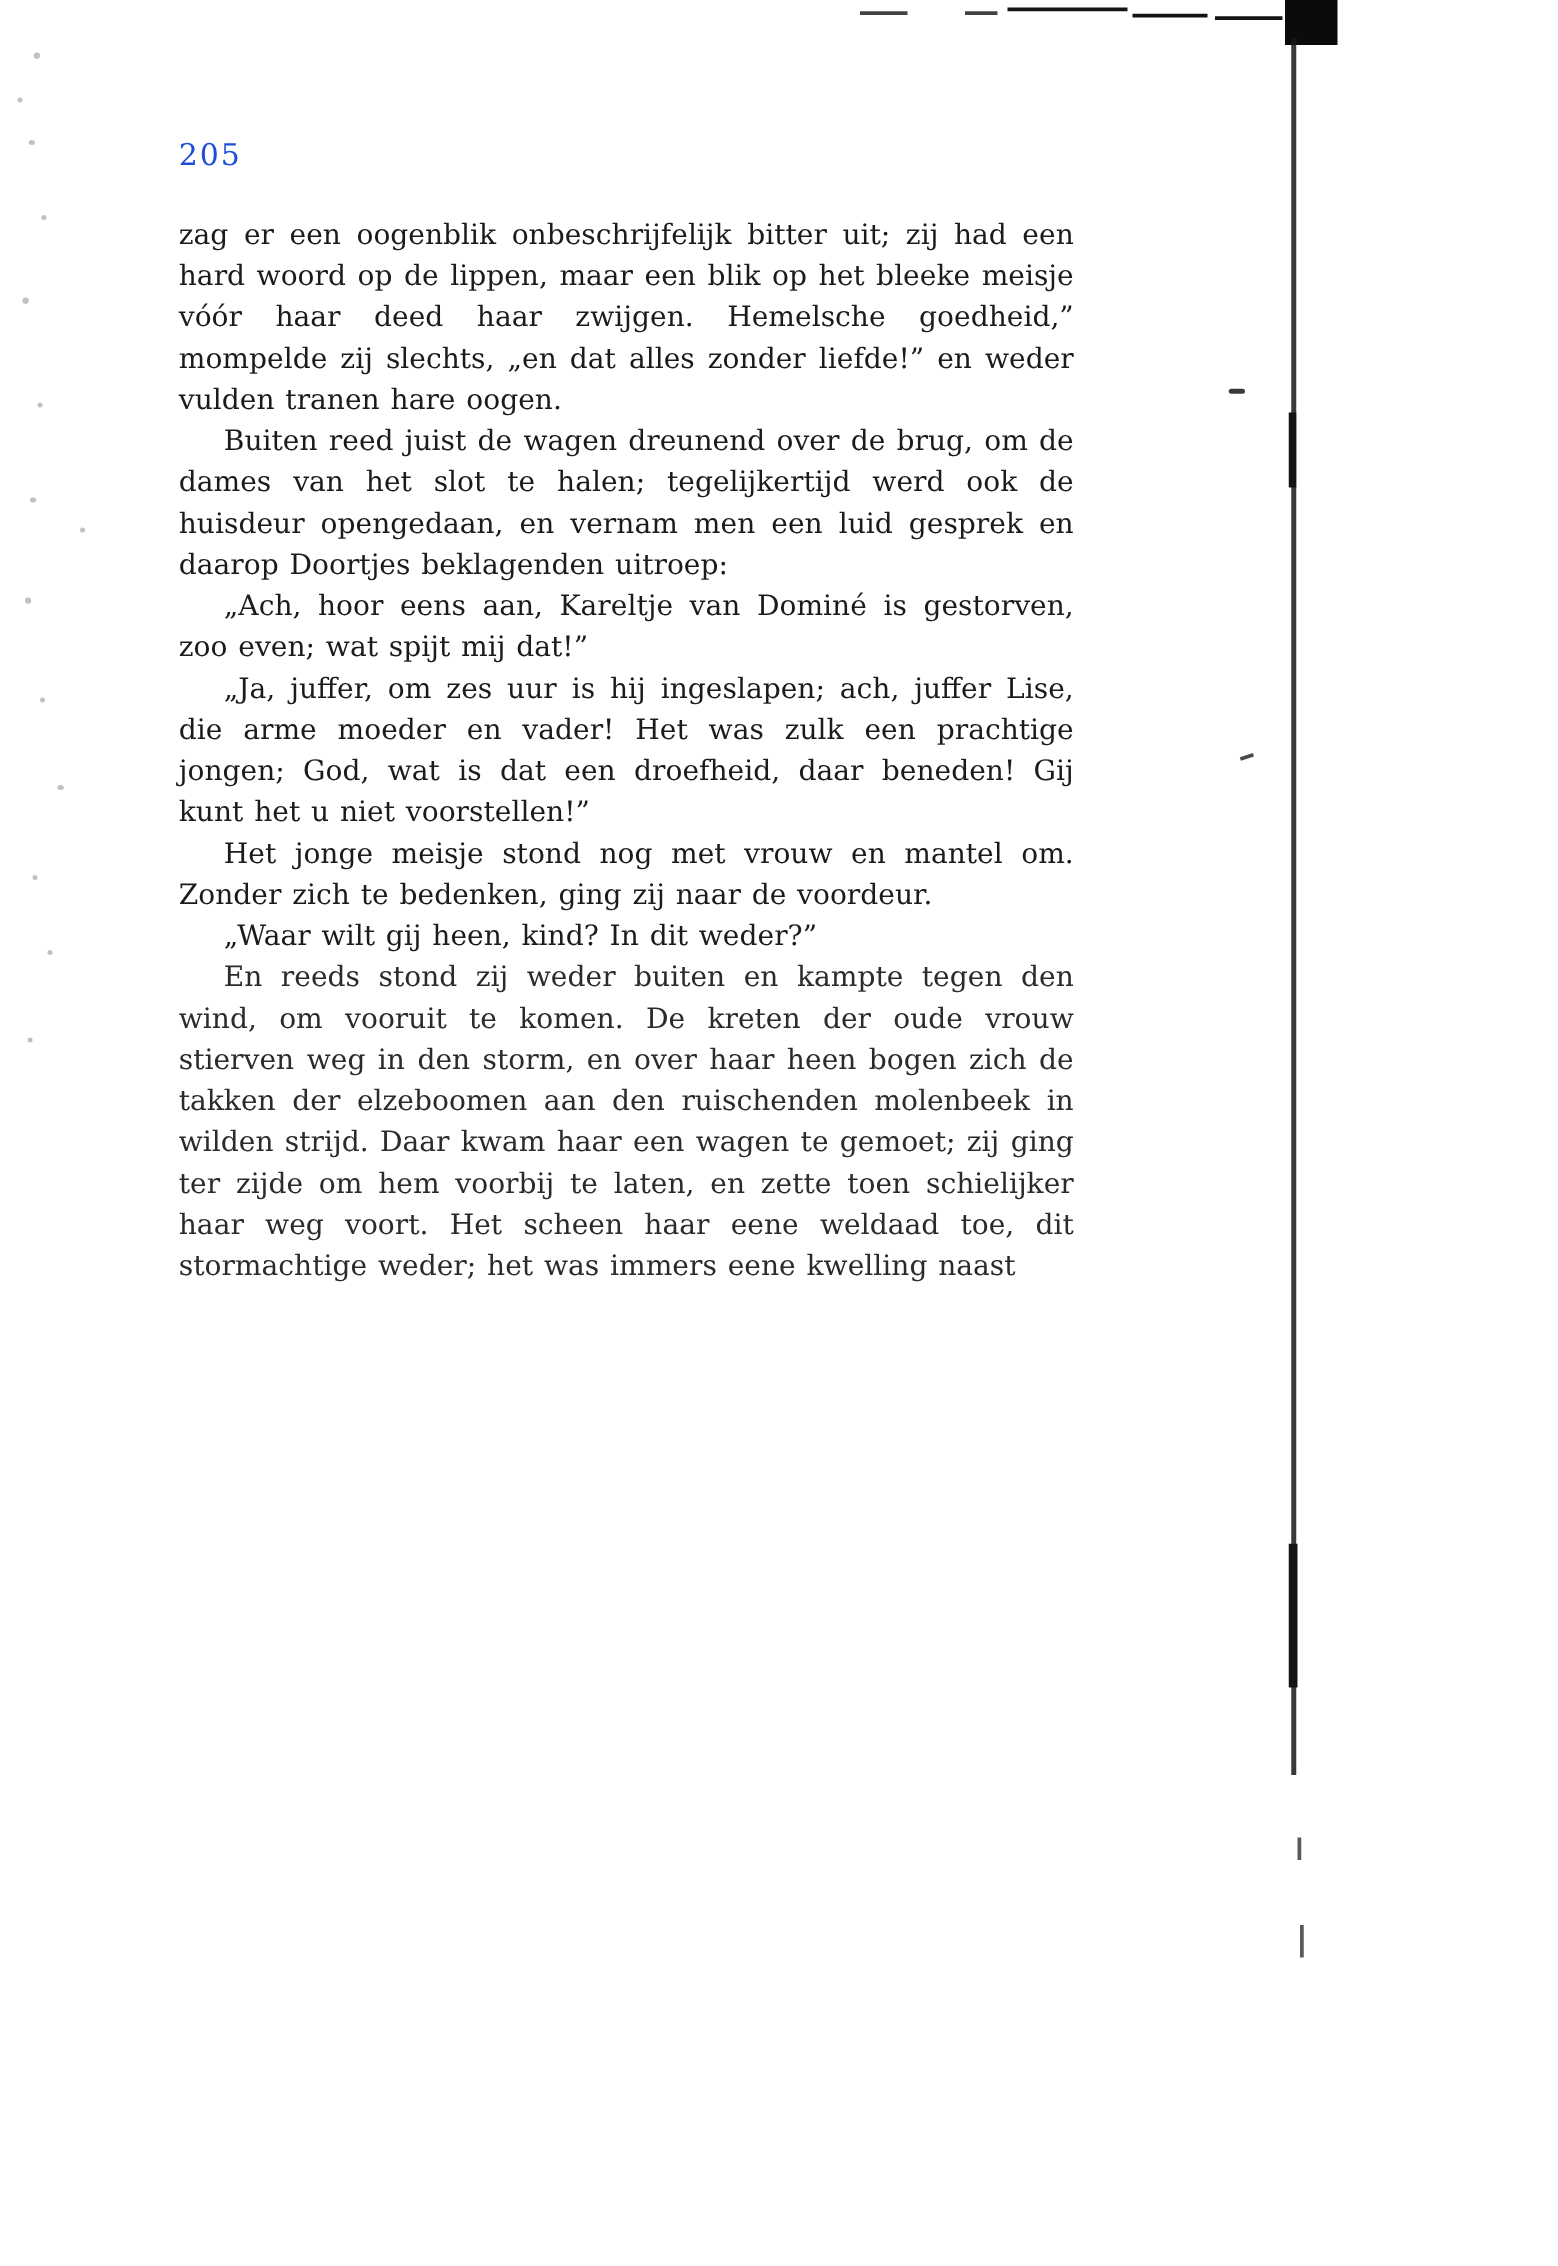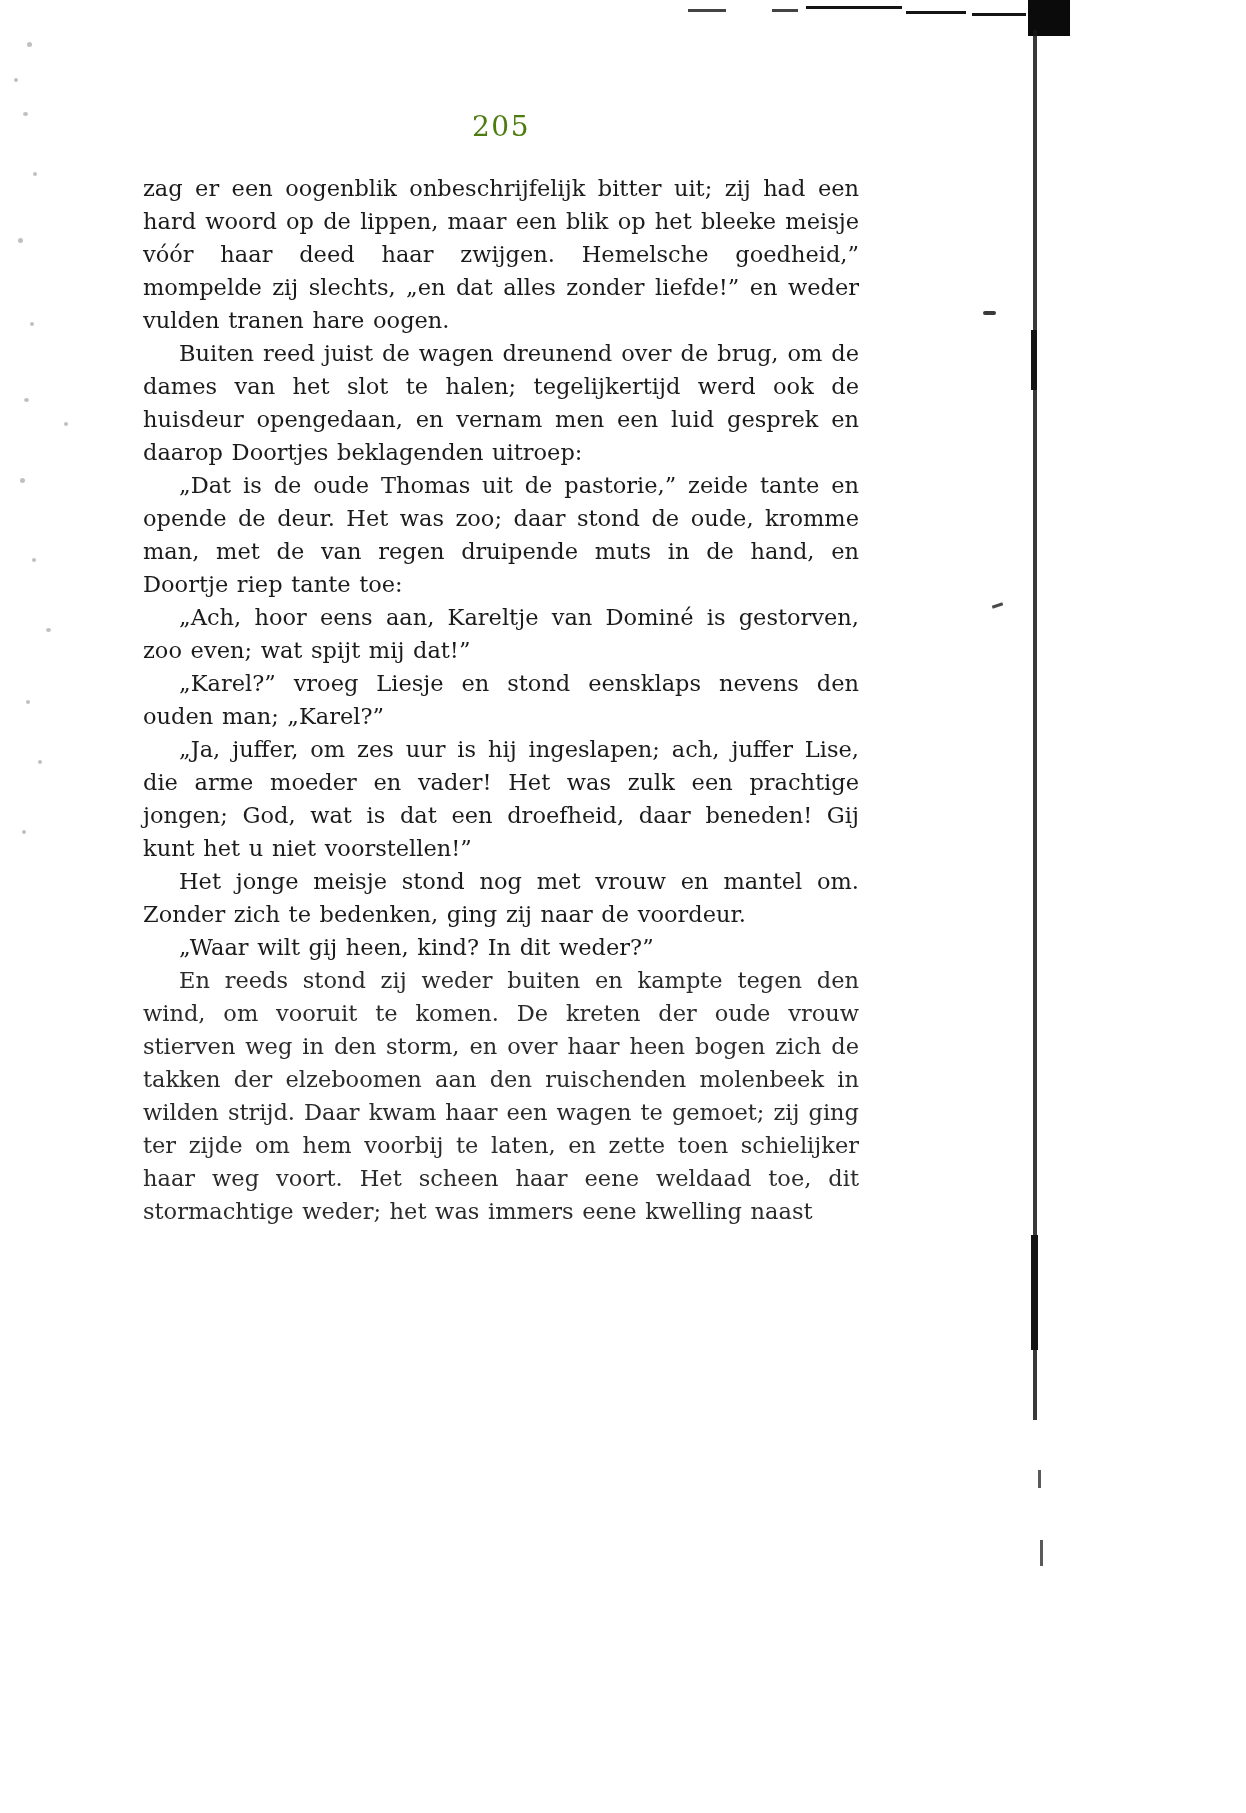--- a/index.html
+++ b/index.html
@@ -13,24 +13,24 @@
   }
   .page {
     position: absolute;
     inset: 0;
   }
   .page-number {
     position: absolute;
     top: 110px;
     left: 143px;
     width: 716px;
-    text-align: center;
-    font-size: 28px;
+    text-align: left;
+    font-size: 24px;
     letter-spacing: 1.5px;
-    color: #4d7c0f;
+    color: #1d4ed8;
   }
   .text-block {
     position: absolute;
     top: 172px;
     left: 143px;
     width: 716px;
     font-size: 22.5px;
     line-height: 33px;
     color: #1b1b1b;
     text-align: justify;
@@ -93,22 +93,20 @@
     <div class="speck" style="left:26px; top:700px; width:4px; height:4px;"></div>
     <div class="speck" style="left:38px; top:760px; width:4px; height:4px;"></div>
     <div class="speck" style="left:22px; top:830px; width:4px; height:4px;"></div>
   </div>
 
   <div class="page-number">205</div>
 
   <div class="text-block">
     <p class="no-indent">zag er een oogenblik onbeschrijfelijk bitter uit; zij had een hard woord op de lippen, maar een blik op het bleeke meisje vóór haar deed haar zwijgen. Hemelsche goedheid,” mompelde zij slechts, „en dat alles zonder liefde!” en weder vulden tranen hare oogen.</p>
     <p>Buiten reed juist de wagen dreunend over de brug, om de dames van het slot te halen; tegelijkertijd werd ook de huisdeur opengedaan, en vernam men een luid gesprek en daarop Doortjes beklagenden uitroep:</p>
-    <p>„Dat is de oude Thomas uit de pastorie,” zeide tante en opende de deur. Het was zoo; daar stond de oude, kromme man, met de van regen druipende muts in de hand, en Doortje riep tante toe:</p>
     <p>„Ach, hoor eens aan, Kareltje van Dominé is gestorven, zoo even; wat spijt mij dat!”</p>
-    <p>„Karel?” vroeg Liesje en stond eensklaps nevens den ouden man; „Karel?”</p>
     <p>„Ja, juffer, om zes uur is hij ingeslapen; ach, juffer Lise, die arme moeder en vader! Het was zulk een prachtige jongen; God, wat is dat een droefheid, daar beneden! Gij kunt het u niet voorstellen!”</p>
     <p>Het jonge meisje stond nog met vrouw en mantel om. Zonder zich te bedenken, ging zij naar de voordeur.</p>
     <p>„Waar wilt gij heen, kind? In dit weder?”</p>
     <p class="faded">En reeds stond zij weder buiten en kampte tegen den wind, om vooruit te komen. De kreten der oude vrouw stierven weg in den storm, en over haar heen bogen zich de takken der elzeboomen aan den ruischenden molenbeek in wilden strijd. Daar kwam haar een wagen te gemoet; zij ging ter zijde om hem voorbij te laten, en zette toen schielijker haar weg voort. Het scheen haar eene weldaad toe, dit stormachtige weder; het was immers eene kwelling naast</p>
   </div>
 
 </div>
 
 </body></html>

